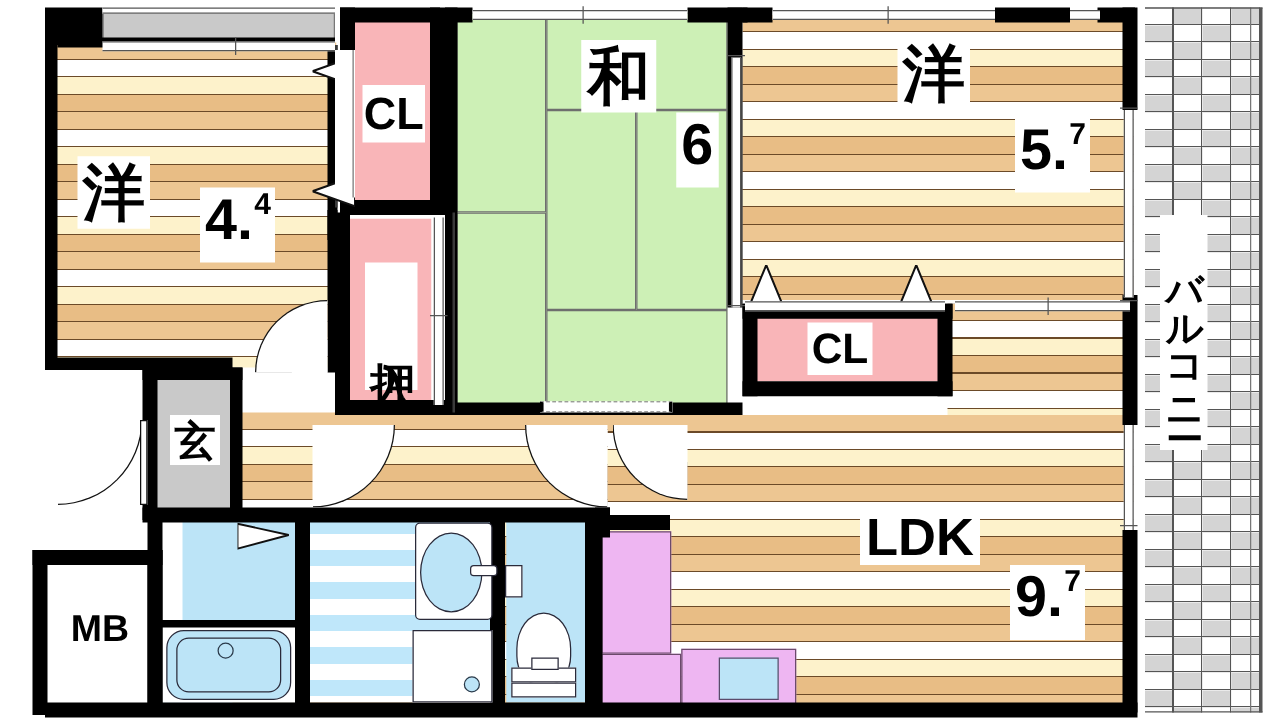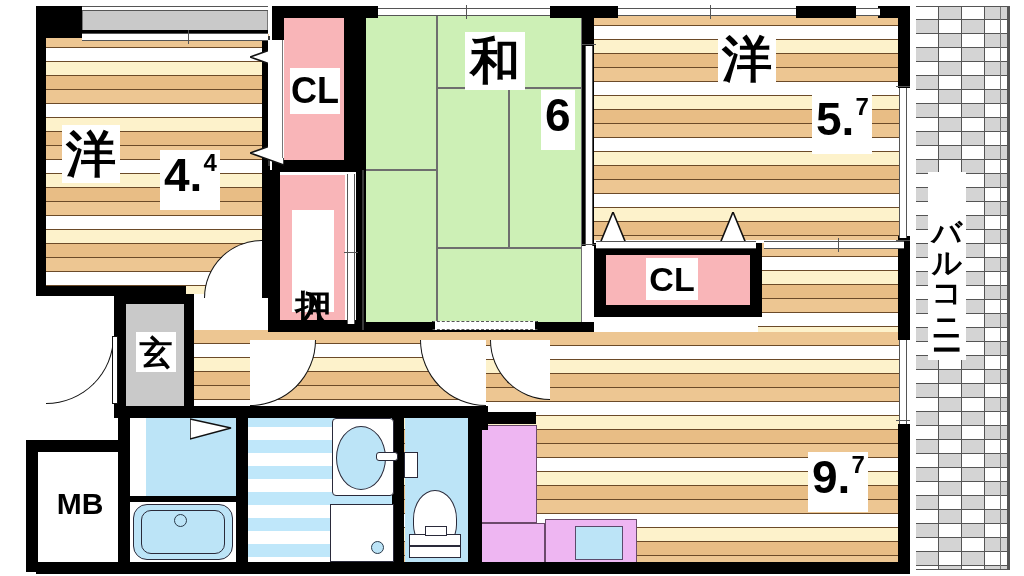--- a/index.html
+++ b/index.html
@@ -333,20 +333,21 @@
     <span class="big">5.</span>
       <span class="sup">7</span>
   </div>
 
   <div class="lbl" style="left:646px;top:258px;width:52px;height:42px;font-size:34px;">CL</div>
 
   <div class="lbl lbl-jp" style="left:136px;top:332px;width:40px;height:40px;font-size:33px;">玄</div>
 
   <div class="lbl" style="left:56px;top:487px;width:48px;height:34px;font-size:30px;">MB</div>
 
+  <div class="lbl" style="left:688px;top:408px;width:96px;height:44px;font-size:42px;">LDK</div>
   <div class="size-num" style="left:808px;top:452px;height:56px;padding:2px 4px;">
     <span class="big">9.</span>
       <span class="sup">7</span>
   </div>
 
   <div class="lbl lbl-jp lbl-vert" style="left:928px;top:172px;width:38px;height:184px;font-size:30px;">バルコニー</div>
 
 </div>
 
 </body></html>

